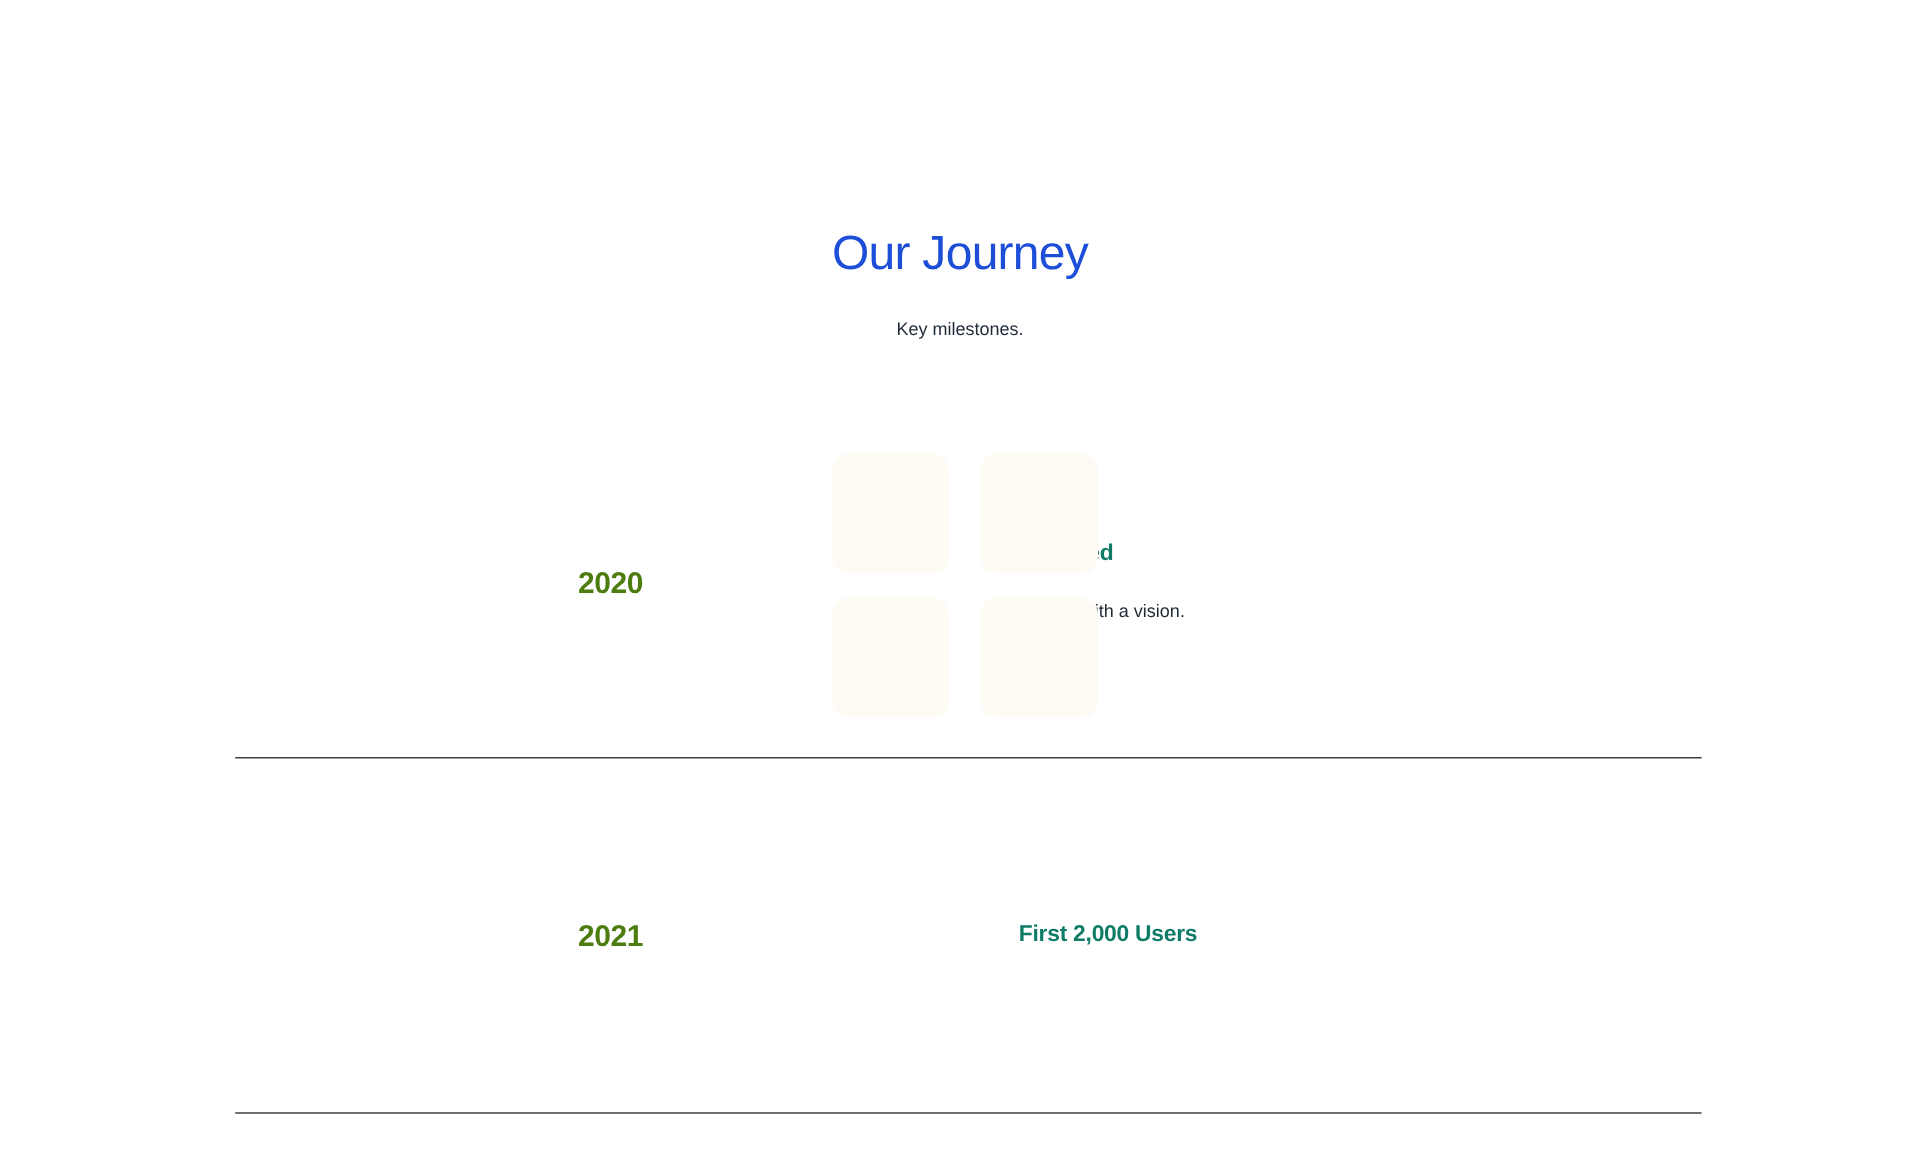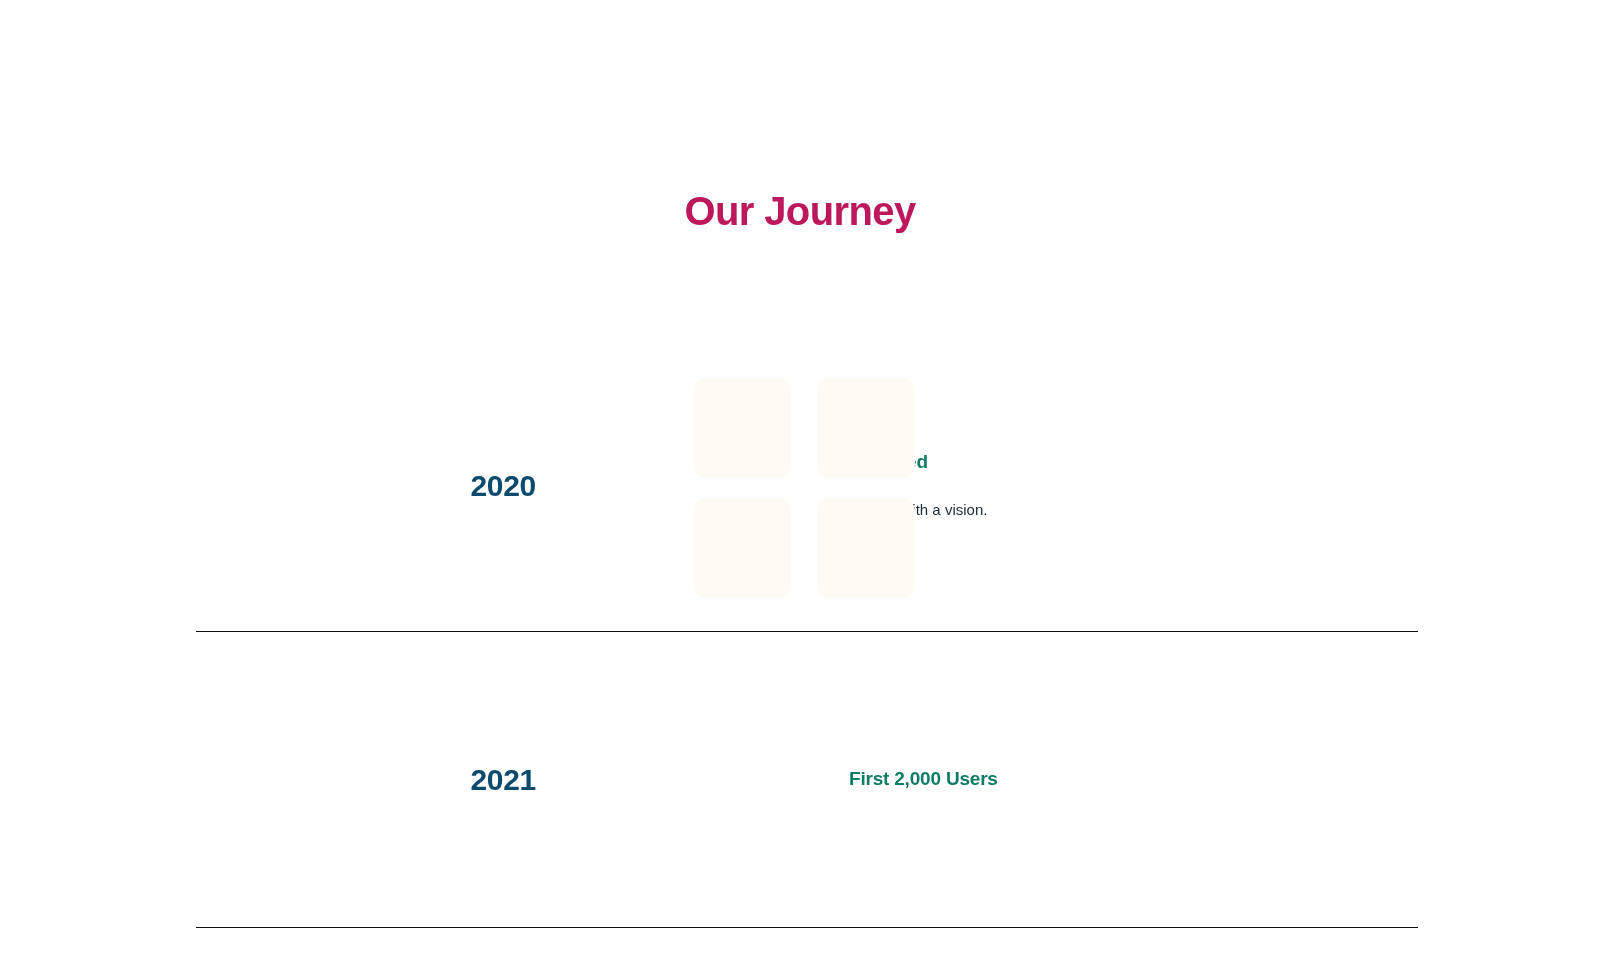--- a/index.html
+++ b/index.html
@@ -23,23 +23,23 @@
   
   .section-header {
     position:absolute;
     left:0;
     top:188px;
     width:1600px;
     text-align:center;
   }
   .section-title {
     font-size:40px;
-    font-weight:700;
+    font-weight:400;
     letter-spacing:-0.6px;
-    color:#be185d;
+    color:#1d4ed8;
     line-height:1.15;
   }
   .section-subtitle {
     margin-top:30px;
     font-size:15px;
     font-weight:400;
     color:#1F2A37;
     line-height:1.5;
   }
 
@@ -59,24 +59,24 @@
     border-bottom:1.6px solid #111111;
     min-height:292px;
   }
   .timeline-row.row-second {
     min-height:296px;
   }
 
   .year {
     grid-column:1 / 2;
     text-align:right;
-    font-size:30px;
+    font-size:25px;
     font-weight:700;
     letter-spacing:-0.3px;
-    color:#0c4a6e;
+    color:#4d7c0f;
     line-height:1.2;
     padding-right:4px;
   }
 
   .spacer-col { grid-column:2 / 3; }
 
   .entry {
     grid-column:3 / 4;
     padding-left:4px;
   }
@@ -114,20 +114,21 @@
     border-radius:14px;
   }
 </style>
 </head>
 <body>
 
 <div class="page">
 
   <div class="section-header">
     <h1 class="section-title">Our Journey</h1>
+    <p class="section-subtitle">Key milestones.</p>
   </div>
 
   <div class="timeline">
 
     <div class="timeline-row row-first">
 
       <div class="media-grid">
         <div class="media-tile"></div>
         <div class="media-tile"></div>
         <div class="media-tile"></div>

